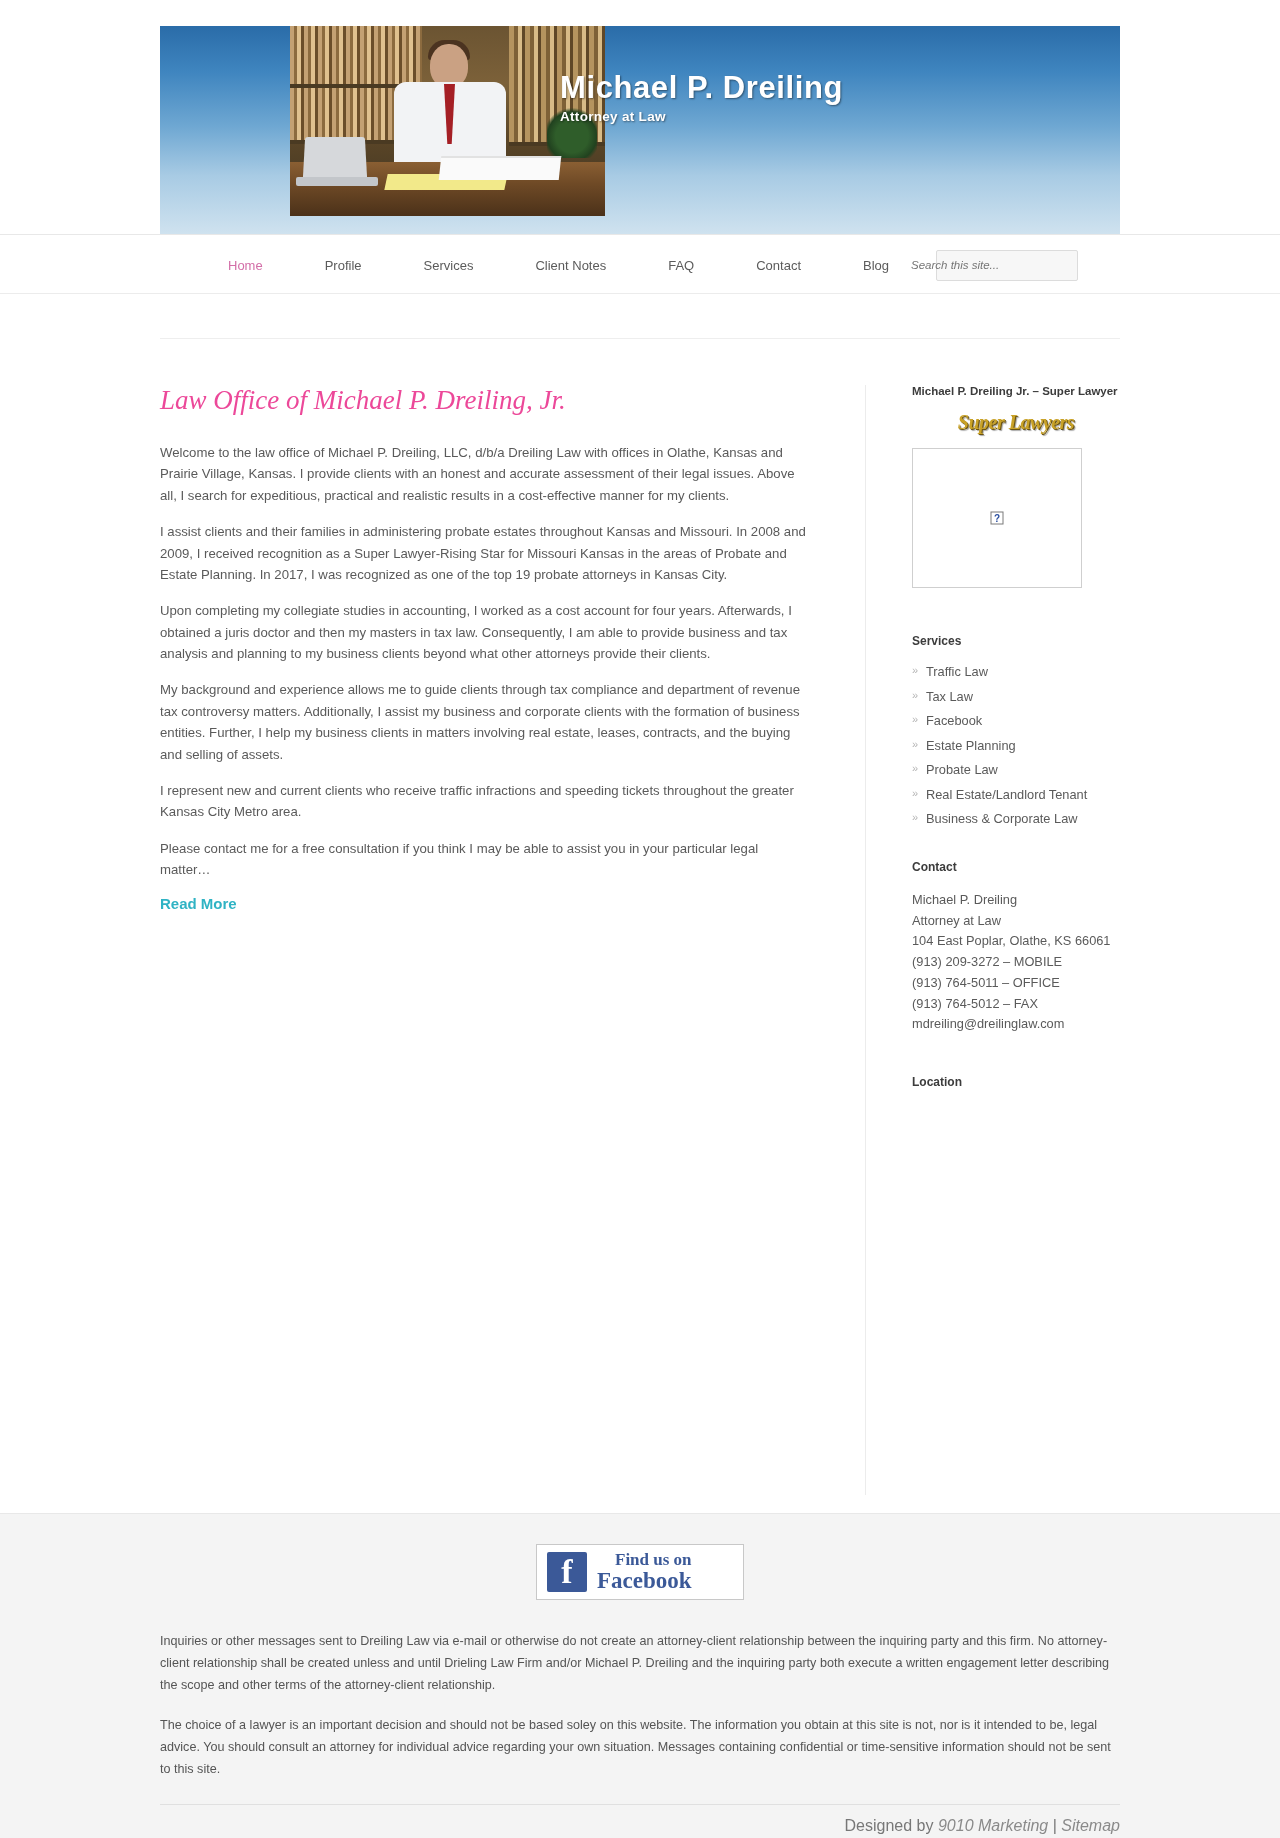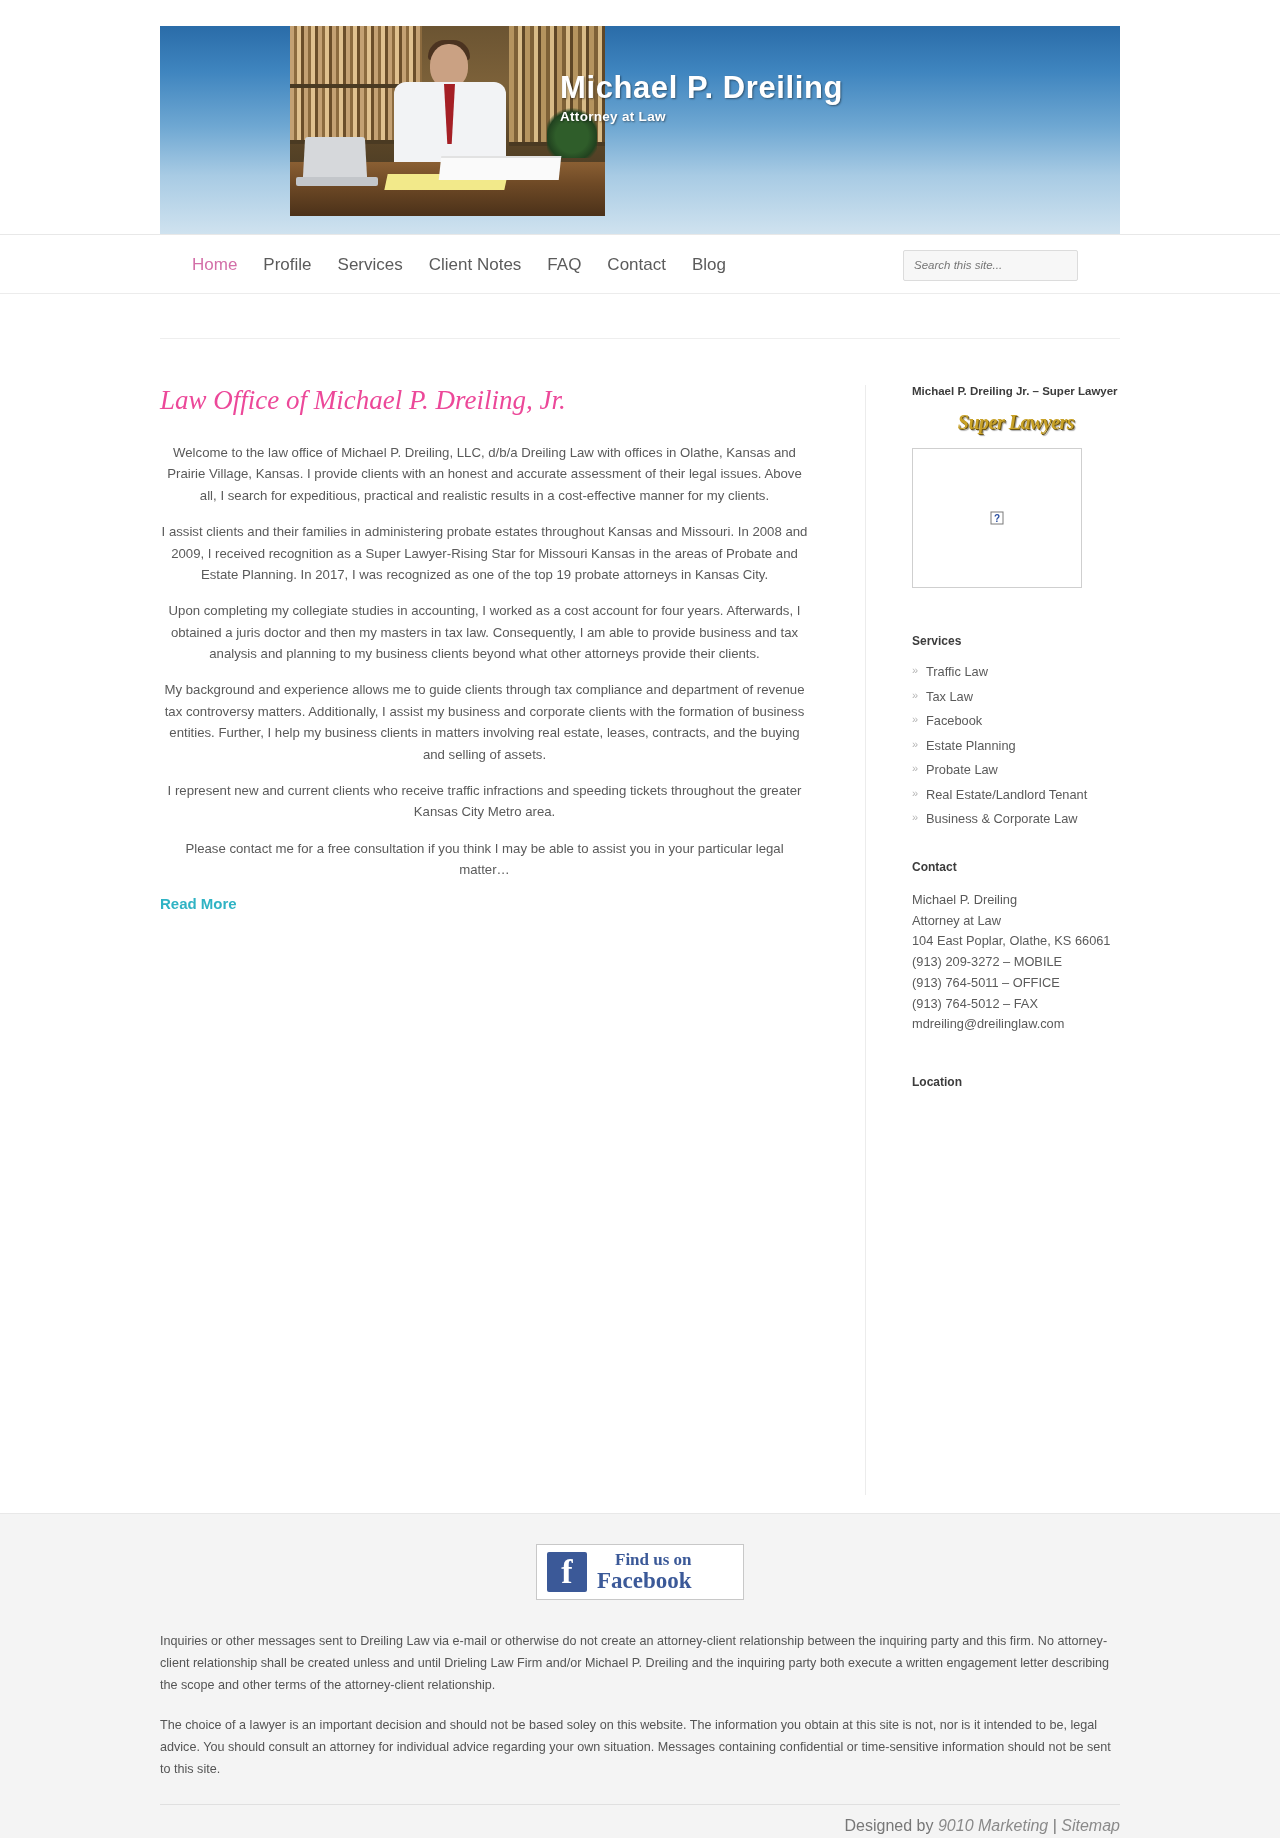--- a/index.html
+++ b/index.html
@@ -166,35 +166,37 @@
     align-items: center;
     justify-content: space-between;
   }
   .nav-links {
     display: flex;
     align-items: center;
     gap: 26px;
     margin-left: 32px;
   }
   .nav-links a {
-    font-size: 17px;
+    font-size: 13px;
     color: #5b5b5b;
     text-decoration: none;
+    margin-left: 36px;
   }
   .nav-links a.active { color: #d36fa8; }
   .search-box {
-    width: 175px;
+    width: 142px;
     height: 31px;
     border: 1px solid #dcdcdc;
     background: #f7f7f7;
     border-radius: 2px;
     display: flex;
     align-items: center;
     padding: 0 8px;
     margin-right: 42px;
+    justify-content: flex-end;
   }
   .search-box input {
     border: 0;
     background: transparent;
     outline: none;
     flex: 1;
     font-size: 11.5px;
     color: #9b9b9b;
     font-style: italic;
     font-family: "Liberation Sans", sans-serif;
@@ -223,21 +225,20 @@
     font-weight: normal;
     font-size: 27px;
     color: #ec4899;
     margin: 0 0 26px 0;
   }
   .content p {
     font-size: 13.2px;
     line-height: 1.62;
     color: #5a5a5a;
     margin: 0 0 15px 0;
-    text-align: center;
   }
   a.readmore {
     color: #2fb3c4;
     font-size: 15px;
     font-weight: bold;
     text-decoration: none;
   }
 
   
   .sidebar {

